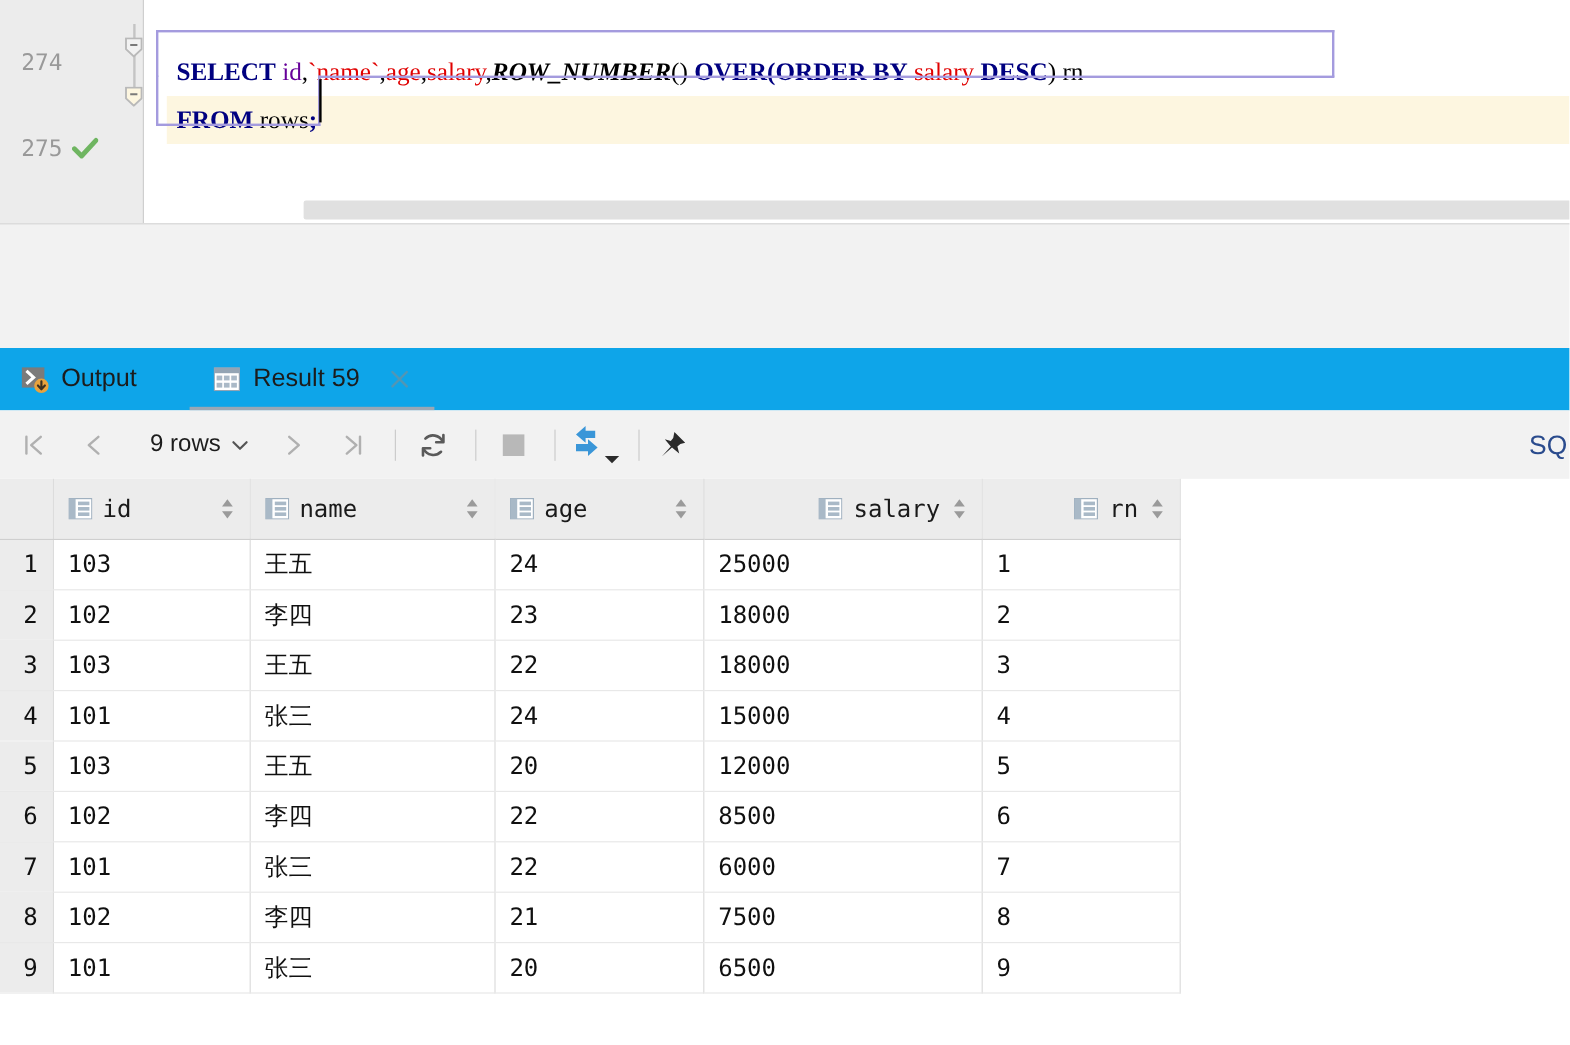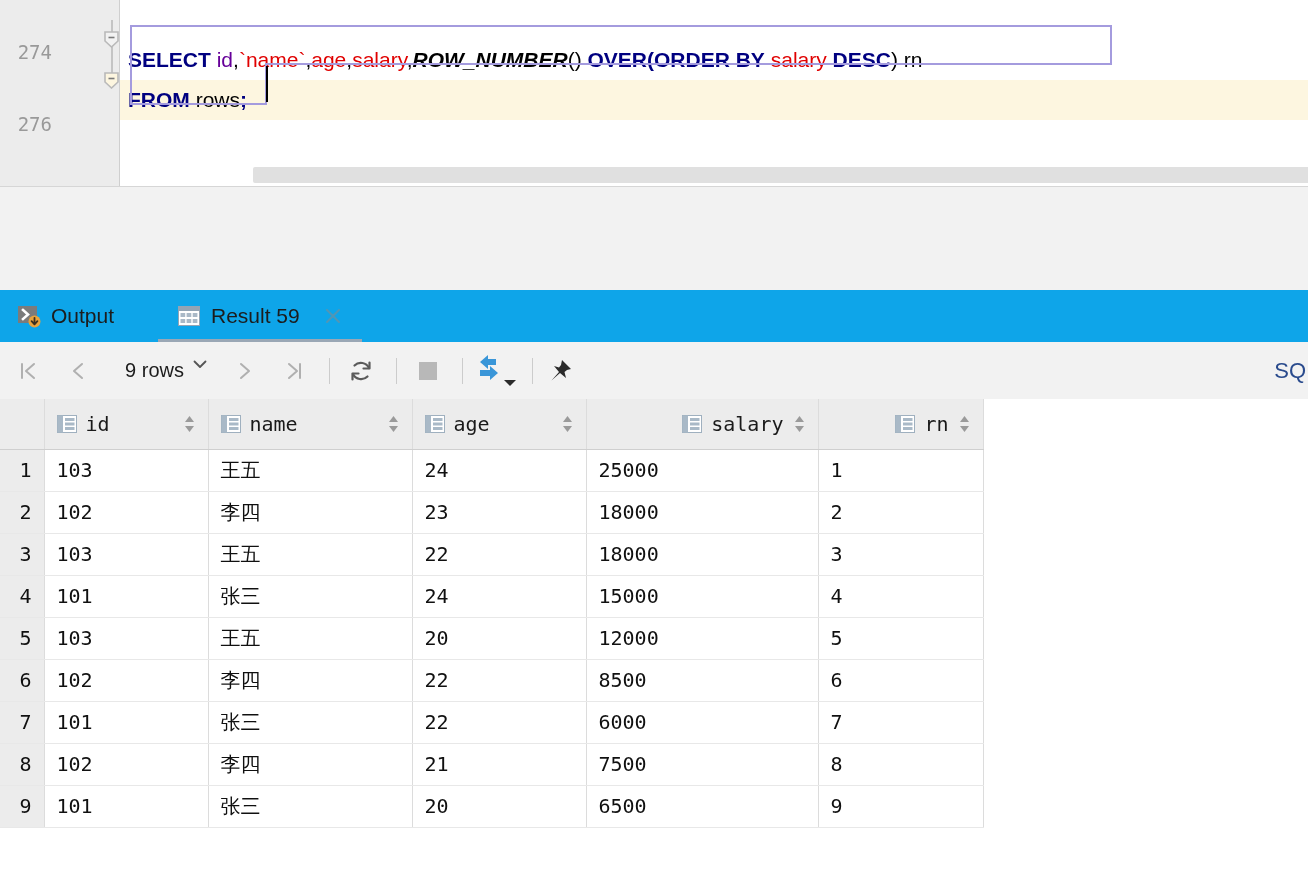--- a/index.html
+++ b/index.html
@@ -36,22 +36,23 @@
   .fold-marker { position: absolute; left: 0; width: 15px; height: 17px; }
 
   .gutter-sep {
     position: absolute; left: 119px; top: 0; width: 1px; height: 186px; background: #cfcfcf;
   }
   .code-area {
     position: absolute; left: 120px; top: 0; right: 0; height: 186px; background: #ffffff;
   }
   .code-line {
     position: relative; height: 40px; line-height: 40px; white-space: pre;
-    font-family: Liberation Sans, sans-serif; font-size: 21px;
+    font-family: Liberation Serif, serif; font-size: 21px;
     padding-left: 8px;
+    margin-left: 19px;
   }
   .line-hl { background: #fdf6e0; }
   .sql-kw { color: #000080; font-weight: bold; }
   .sql-str { color: #e00000; }
   .sql-col { color: #e00000; }
   .sql-id { color: #660099; }
   .sql-fn { color: #000000; font-style: italic; font-weight: bold; }
   .sql-plain { color: #000000; }
 
   
@@ -116,21 +117,21 @@
     background: #f2f2f2;
   }
   .tb-item {
     position: absolute; top: 0; height: 57px; display: flex; align-items: center;
     justify-content: center;
   }
   .tb-sep {
     position: absolute; top: 16px; width: 1px; height: 26px; background: #cccccc;
   }
   .rows-label {
-    font-size: 20px; color: #1c1c1c; display: flex; align-items: flex-start; gap: 9px;
+    font-size: 20px; color: #1c1c1c; display: flex; align-items: center; gap: 9px;
   }
   .sql-corner {
     position: absolute; right: 0; top: 0; height: 57px; display: flex; align-items: center;
     font-size: 22px; color: #2a4b8d; padding-right: 2px;
   }
 
   
   .grid {
     position: absolute; left: 0; top: 399px; width: 983px;
   }
@@ -165,20 +166,28 @@
 </head>
 <body>
 
 <div id="app">
 
   <div class="editor">
 
     <div class="gutter">
       <div class="gutter-line">
         <span class="gutter-num">274</span>
+      </div>
+      <div class="gutter-line">
+        <span class="gutter-num">275</span>
+        <span class="check-icon">
+          <svg width="22" height="20" viewBox="0 0 22 20">
+            <path d="M2 10 L8 16 L20 3" stroke="#6fb561" stroke-width="4" fill="none" stroke-linecap="round" stroke-linejoin="round"></path>
+          </svg>
+        </span>
       </div>
       <div class="gutter-line">
         <span class="gutter-num">276</span>
       </div>
       <div class="gutter-line">
         <span class="gutter-num">220</span>
       </div>
       <div class="gutter-line">
         <span class="gutter-num">278</span>
       </div>

